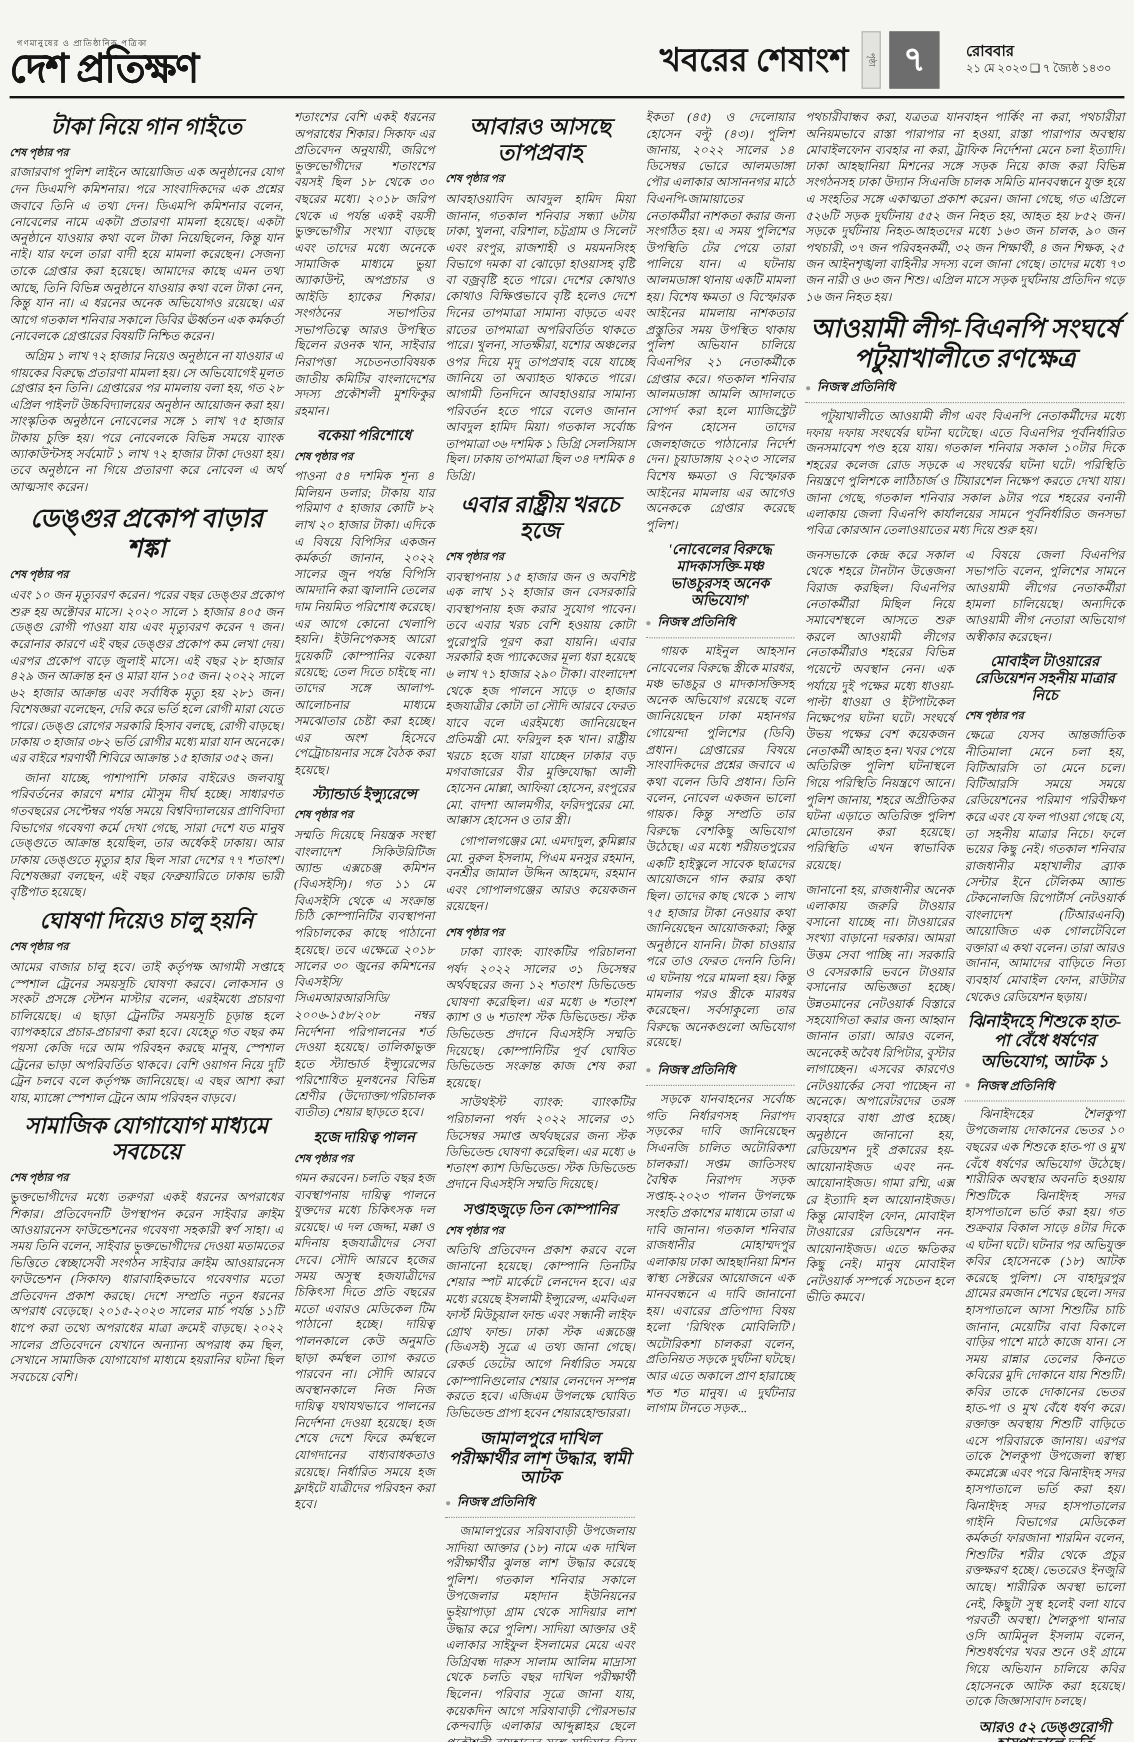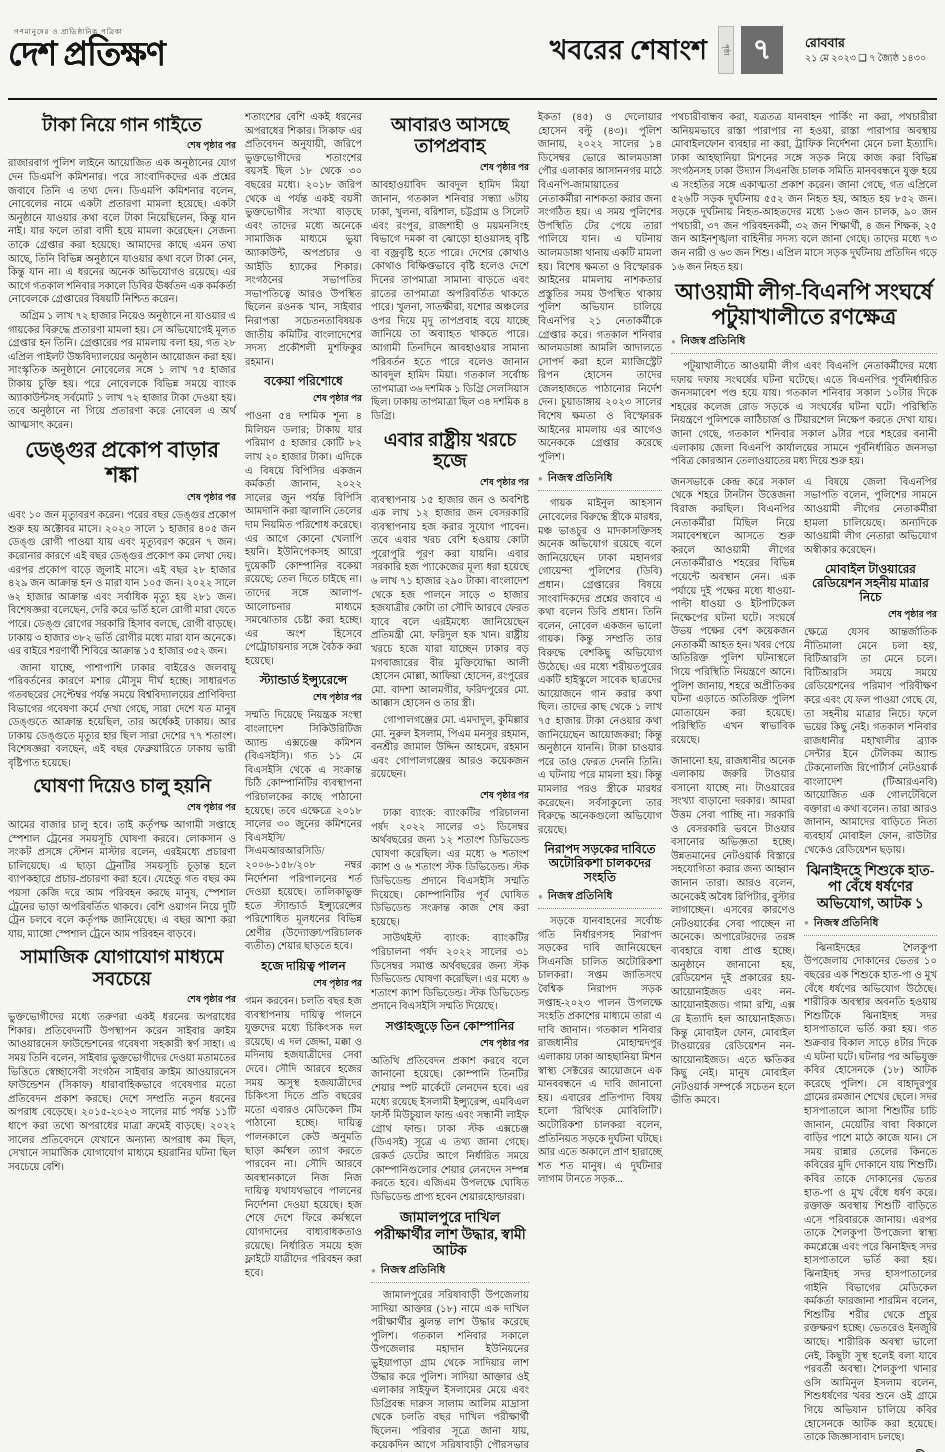--- a/index.html
+++ b/index.html
@@ -1,21 +1,21 @@
 <!DOCTYPE html>
 <html><head>
 <meta charset="utf-8">
 <style>
   html,body{margin:0;padding:0;}
   body{width:945px;height:1452px;overflow:hidden;background:#f5f5f2;color:#161616;
        font-family:"Liberation Serif","DejaVu Serif",serif;}
   .page{padding:26px 8px 0 8px;}
   
-  header.masthead{display:flex;justify-content:space-between;
-       border-bottom:2px solid #131313;padding-bottom:24px;}
+  header.masthead{display:flex;justify-content:space-between;align-items:flex-end;
+       border-bottom:2px solid #131313;padding-bottom:6px;}
   .brand .tagline{font-size:7px;letter-spacing:1px;margin:0 0 1px 6px;color:#333;}
   .brand .title{font-size:33px;font-weight:bold;line-height:.95;letter-spacing:-1px;
        text-shadow:0 0 0 #000;}
   .head-right{display:flex;align-items:center;gap:7px;padding-right:2px;}
   .section-title{font-size:27px;font-weight:bold;margin-right:4px;line-height:1;margin-left:36px;}
   .page-tab{width:14px;height:46px;background:#e3e3e0;border:1px solid #b5b5b2;
        writing-mode:vertical-rl;font-size:7px;display:flex;align-items:center;justify-content:center;color:#444;}
   .page-num{width:42px;height:48px;background:#6d6d6d;color:#fff;font-size:29px;font-weight:bold;
        display:flex;align-items:center;justify-content:center;}
   .dateblock{font-size:9.5px;line-height:1.35;min-width:130px;margin-left:15px;}
@@ -24,27 +24,27 @@
   main{display:flex;gap:9px;margin-top:10px;align-items:flex-start;}
   .col-a{flex:0 0 228px;}
   .col-b{flex:0 0 117px;}
   .col-c{flex:0 0 158px;}
   .col-d{flex:0 0 124px;}
   .col-right{flex:1 1 auto;min-width:0;}
   .right-split{display:flex;gap:9px;align-items:flex-start;margin-top:2px;}
   .rs-left{flex:0 0 124px;min-width:0;}
   .rs-right{flex:1 1 auto;min-width:0;}
   
-  article.block{margin:0 0 7px 0;}
+  article.block{margin:0 0 7px 0;font-style:italic;}
   .hl{font-weight:bold;text-align:center;margin:5px 0 2px;line-height:1.16;}
   .h-xl{font-size:21.5px;}
   .h-lg{font-size:18.5px;}
   .h-md{font-size:12px;}
   .h-sm{font-size:14px;}
-  .kicker{font-size:9px;font-weight:bold;text-align:right;margin:0 0 3px;}
+  .kicker{font-size:9px;font-weight:bold;text-align:left;margin:0 0 3px;}
   .byline{font-size:10.5px;font-weight:bold;display:flex;align-items:center;gap:5px;margin:3px 0 2px;}
   .bullet{color:#989898;font-size:8px;line-height:1;}
   .dotted{border-top:1px dotted #8f8f8f;margin:3px 0 5px;}
   p{font-size:10px;line-height:1.36;text-align:justify;margin:0 0 3px;text-indent:12px;}
   p.flush{text-indent:0;}
 </style>
 </head>
 <body>
 
 <div class="page">
@@ -140,29 +140,29 @@
           </div>
           <div class="dotted"></div>
           <p>জামালপুরের সরিষাবাড়ী উপজেলায় সাদিয়া আক্তার (১৮) নামে এক দাখিল পরীক্ষার্থীর ঝুলন্ত লাশ উদ্ধার করেছে পুলিশ। গতকাল শনিবার সকালে উপজেলার মহাদান ইউনিয়নের ভুইয়াপাড়া গ্রাম থেকে সাদিয়ার লাশ উদ্ধার করে পুলিশ। সাদিয়া আক্তার ওই এলাকার সাইফুল ইসলামের মেয়ে এবং ডিগ্রিবন্ধ দারুস সালাম আলিম মাদ্রাসা থেকে চলতি বছর দাখিল পরীক্ষার্থী ছিলেন। পরিবার সূত্রে জানা যায়, কয়েকদিন আগে সরিষাবাড়ী পৌরসভার কেন্দবাড়ি এলাকার আব্দুল্লাহর ছেলে প্রকৌশলী রায়হানের সঙ্গে সাদিয়ার বিয়ে হয়। পরীক্ষা চলায় তিনি বাবার বাড়িতেই থাকতেন। গত শুক্রবার রায়হানসহ শ্বশুরবাড়ির লোকজন সাদিয়ার বাড়িতে আসেন। রাতে আত্মীয়স্বজন চলে গেলেও থেকে যান রায়হান। হঠাৎ ভোরে রায়হানের চিৎকারে পরিবারের লোকজন গিয়ে দেখেন বারান্দার আড়ায় সাদিয়ার লাশ ঝুলছে। খবর পেয়ে সকালে পুলিশ লাশ উদ্ধার করে থানায় নিয়ে যায়। নিহতের বাবা সাইফুল ইসলাম বলেন, রাতে হাসিমুখে জামাই ও মেয়েকে ঘরে রেখে যাই। ভোরে জামাইয়ের চিৎকারে এসে দেখি বারান্দায় মেয়ের লাশ ঝুলছে। এ সময় জামাই জানায়, আমার মেয়ে গলায় ফাঁস দিয়ে আত্মহত্যা করেছে। তবে আমি কোনোভাবেই বিশ্বাস করতে পারছি না। সরিষাবাড়ী থানার ওসি মুহাম্মদ মহব্বত কবীর বলেন, লাশ উদ্ধার করে ময়নাতদন্তের জন্য মর্গে পাঠানো হয়েছে। এ ঘটনায় সন্দেহভাজন হিসেবে নিহতের স্বামীকে আটক করে থানায় আনা হয়েছে।</p>
         </article>
       </div>
     <div class="col col-d">
         <article class="block cont">
           <p class="flush">ইকতা (৪৫) ও দেলোয়ার হোসেন বল্টু (৪৩)। পুলিশ জানায়, ২০২২ সালের ১৪ ডিসেম্বর ভোরে আলমডাঙ্গা পৌর এলাকার আসাননগর মাঠে বিএনপি-জামায়াতের নেতাকর্মীরা নাশকতা করার জন্য সংগঠিত হয়। এ সময় পুলিশের উপস্থিতি টের পেয়ে তারা পালিয়ে যান। এ ঘটনায় আলমডাঙ্গা থানায় একটি মামলা হয়। বিশেষ ক্ষমতা ও বিস্ফোরক আইনের মামলায় নাশকতার প্রস্তুতির সময় উপস্থিত থাকায় পুলিশ অভিযান চালিয়ে বিএনপির ২১ নেতাকর্মীকে গ্রেপ্তার করে। গতকাল শনিবার আলমডাঙ্গা আমলি আদালতে সোপর্দ করা হলে ম্যাজিস্ট্রেট রিপন হোসেন তাদের জেলহাজতে পাঠানোর নির্দেশ দেন। চুয়াডাঙ্গায় ২০২৩ সালের বিশেষ ক্ষমতা ও বিস্ফোরক আইনের মামলায় এর আগেও অনেককে গ্রেপ্তার করেছে পুলিশ।</p>
         </article>
         <article class="block">
+          <h2 class="hl h-md">'নোবেলের বিরুদ্ধে মাদকাসক্তি-মঞ্চ ভাঙচুরসহ অনেক অভিযোগ'</h2>
           <div class="byline">
             <span class="bullet">●</span>
             <span>নিজস্ব প্রতিনিধি</span>
           </div>
           <div class="dotted"></div>
           <p>গায়ক মাইনুল আহসান নোবেলের বিরুদ্ধে স্ত্রীকে মারধর, মঞ্চ ভাঙচুর ও মাদকাসক্তিসহ অনেক অভিযোগ রয়েছে বলে জানিয়েছেন ঢাকা মহানগর গোয়েন্দা পুলিশের (ডিবি) প্রধান। গ্রেপ্তারের বিষয়ে সাংবাদিকদের প্রশ্নের জবাবে এ কথা বলেন ডিবি প্রধান। তিনি বলেন, নোবেল একজন ভালো গায়ক। কিন্তু সম্প্রতি তার বিরুদ্ধে বেশকিছু অভিযোগ উঠেছে। এর মধ্যে শরীয়তপুরের একটি হাইস্কুলে সাবেক ছাত্রদের আয়োজনে গান করার কথা ছিল। তাদের কাছ থেকে ১ লাখ ৭৫ হাজার টাকা নেওয়ার কথা জানিয়েছেন আয়োজকরা; কিন্তু অনুষ্ঠানে যাননি। টাকা চাওয়ার পরে তাও ফেরত দেননি তিনি। এ ঘটনায় পরে মামলা হয়। কিন্তু মামলার পরও স্ত্রীকে মারধর করেছেন। সর্বসাকুল্যে তার বিরুদ্ধে অনেকগুলো অভিযোগ রয়েছে।</p>
         </article>
         <article class="block">
-          <h2 class="hl h-md">নিরাপদ সড়কের দাবিতে অটোরিকশা চালকদের সংহতি</h2>
           <div class="byline">
             <span class="bullet">●</span>
             <span>নিজস্ব প্রতিনিধি</span>
           </div>
           <div class="dotted"></div>
           <p>সড়কে যানবাহনের সর্বোচ্চ গতি নির্ধারণসহ নিরাপদ সড়কের দাবি জানিয়েছেন সিএনজি চালিত অটোরিকশা চালকরা। সপ্তম জাতিসংঘ বৈশ্বিক নিরাপদ সড়ক সপ্তাহ-২০২৩ পালন উপলক্ষে সংহতি প্রকাশের মাধ্যমে তারা এ দাবি জানান। গতকাল শনিবার রাজধানীর মোহাম্মদপুর এলাকায় ঢাকা আহছানিয়া মিশন স্বাস্থ্য সেক্টরের আয়োজনে এক মানববন্ধনে এ দাবি জানানো হয়। এবারের প্রতিপাদ্য বিষয় হলো 'রিথিংক মোবিলিটি'। অটোরিকশা চালকরা বলেন, প্রতিনিয়ত সড়কে দুর্ঘটনা ঘটছে। আর এতে অকালে প্রাণ হারাচ্ছে শত শত মানুষ। এ দুর্ঘটনার লাগাম টানতে সড়ক...</p>
         </article>
       </div>
     <div class="col col-right">
       <div>

